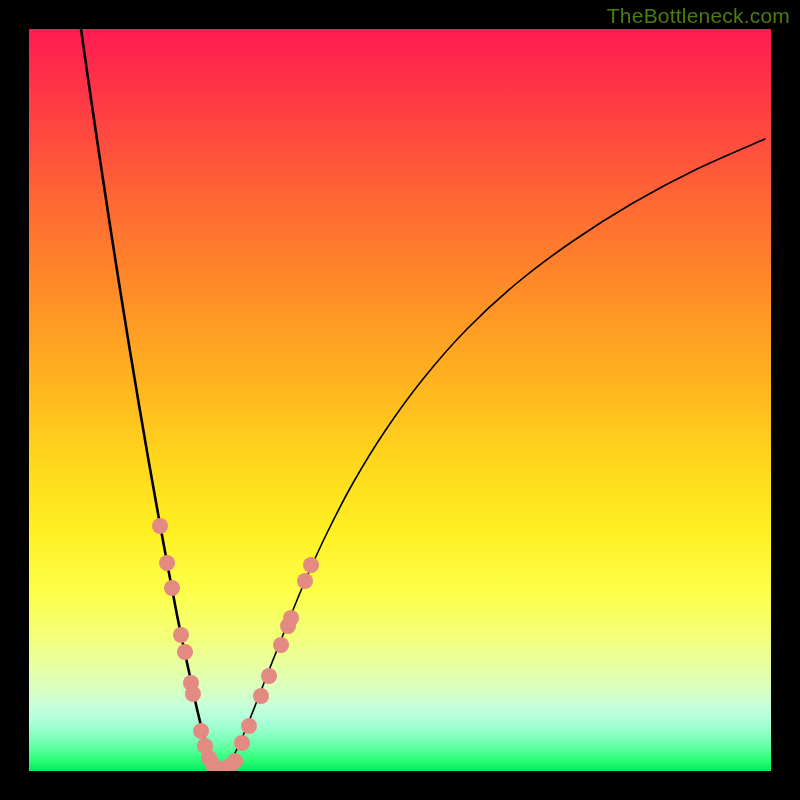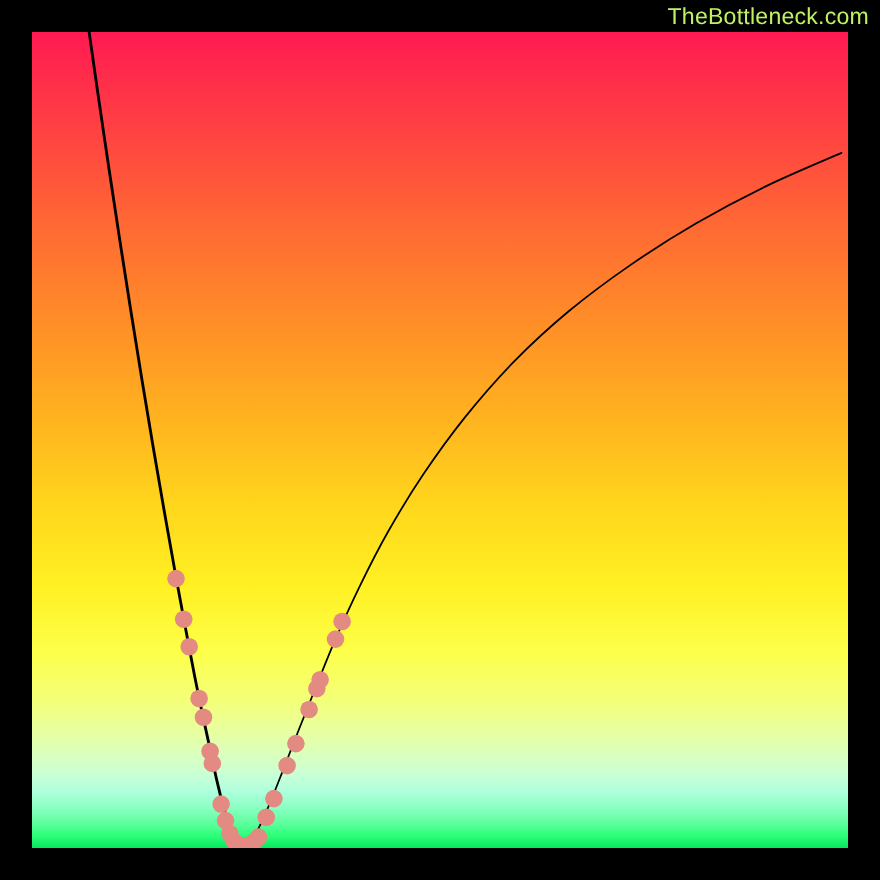--- a/index.html
+++ b/index.html
@@ -55,21 +55,21 @@
     position: absolute;
     inset: 0;
   }
   svg {
     display: block;
   }
   .watermark {
     position: absolute;
     top: 4px;
     right: 10px;
-    color: #bef264;
+    color: #4d7c0f;
     font-size: 21px;
     font-weight: 500;
     letter-spacing: 0.2px;
     user-select: none;
   }
 </style>
 </head>
 <body>
 
 <div class="frame">

